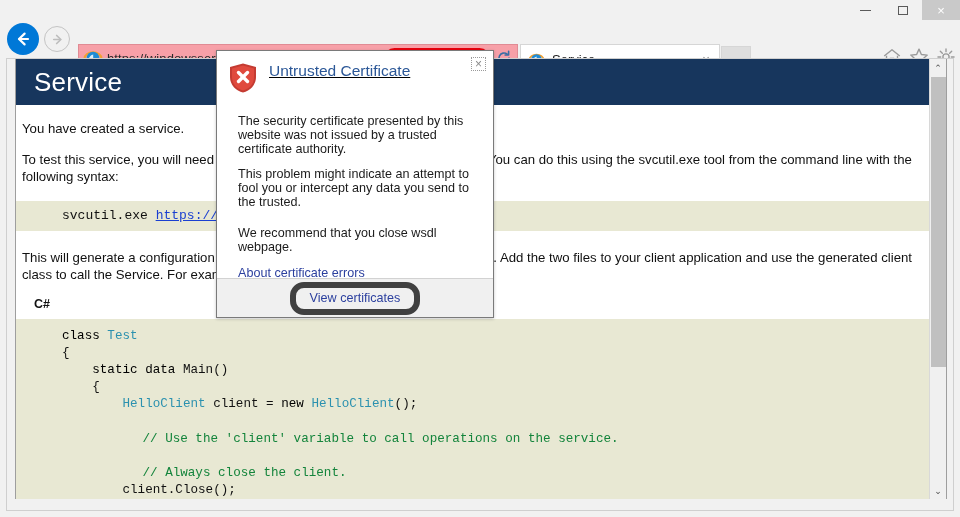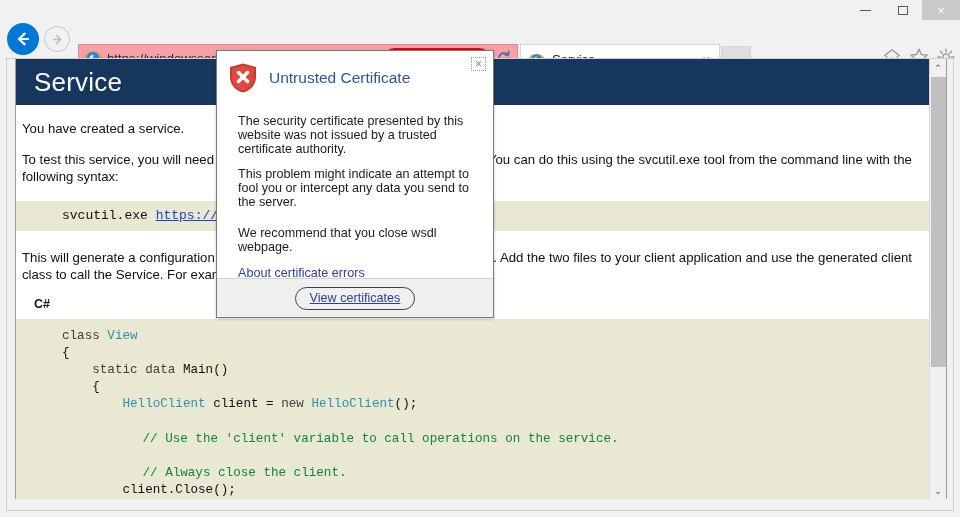--- a/index.html
+++ b/index.html
@@ -68,47 +68,47 @@
   .p1{margin-top:15px;}
   .p2{margin-top:14px;}
   .codebar{margin-top:16px;background:#e8e8d3;padding:7px 0 8px 0;}
   .codebar .inner{padding-left:46px;font-family:"Liberation Mono", monospace;font-size:13px;color:#111;}
   .codebar a{color:#1a3fd1;text-decoration:underline;}
   .p3{margin-top:18px;}
   .lang{margin:14px 0 0 18px;font-size:12.5px;font-weight:bold;color:#111;}
   .codeblock{margin-top:8px;background:#e8e8d3;padding:9px 0 10px 0;}
   .codeblock pre{margin:0;padding-left:46px;font-family:"Liberation Mono", monospace;font-size:12.6px;
                  line-height:17.1px;color:#111111;white-space:pre;}
-  .kw{color:#404040;}
+  .kw{color:#000000;}
   .ty{color:#2b91af;}
   .cm{color:#13843b;margin-left:20px;}
 
   
   .vscroll{position:absolute;right:0px;top:0px;width:17px;height:440px;background:#f0f0f0;
            border-left:1px solid #d8d8d8;box-sizing:border-box;}
   .sarrow{width:16px;height:17px;display:flex;align-items:center;justify-content:center;color:#4d4d4d;font-size:9px;}
   .sthumb{position:absolute;left:1px;top:18px;width:15px;height:290px;background:#c0c0c0;}
   .sdown{position:absolute;left:0;bottom:0;}
 
   
   .dlg{position:absolute;left:216px;top:50px;width:278px;height:268px;background:#ffffff;
        border:1px solid #7a7a7a;box-sizing:border-box;box-shadow:0 1px 3px rgba(0,0,0,0.22);}
   .dlg-close{position:absolute;right:7px;top:6px;width:15px;height:14px;
              border:1px dotted #9a9a9a;box-sizing:border-box;display:flex;align-items:center;justify-content:center;
              color:#8a8a8a;font-size:12px;line-height:1;}
-  .dlg-head{display:flex;align-items:center;padding:11px 0 0 11px;}
+  .dlg-head{display:flex;align-items:flex-start;padding:11px 0 0 11px;text-decoration:underline;}
   .shield{width:30px;height:32px;flex:0 0 auto;}
   .dlg-title{margin-left:11px;font-size:15.5px;color:#2b5797;font-weight:normal;}
   .dlg-body{padding:9px 16px 0 21px;}
   .dlg-body p{margin:11px 0 11px 0;font-size:12.6px;line-height:14px;color:#1b1b1b;}
   .dlg-body p.spaced{margin-top:17px;margin-bottom:9px;}
   .dlg-link{font-size:12.6px;color:#2b3f9e;text-decoration:none;}
   .dlg-foot{position:absolute;left:0;bottom:0;width:100%;height:39px;background:#f0f0f0;
             border-top:1px solid #d2d2d2;box-sizing:border-box;display:flex;align-items:center;justify-content:center;}
-  .vcert{border:1px solid #404040;border-radius:14px;padding:3px 14px 4px 14px;font-size:12.6px;color:#2b3f9e;background:#f0f0f0;text-decoration:underline;}
+  .vcert{border:6px solid #404040;border-radius:14px;padding:3px 14px 4px 14px;font-size:12.6px;color:#2b3f9e;background:#f0f0f0;}
 </style>
 </head>
 <body>
 
 <div class="app">
 
   <div class="titlebar">
     <div class="wctrls">
       <div class="wbtn">
           <i class="wmin"></i>
@@ -213,21 +213,21 @@
           <div class="inner">
             <span>svcutil.exe </span><a href="#">https://windowsserver12/EWS/Services.wsdl</a>
           </div>
         </div>
 
         <p class="p p3">This will generate a configuration file and a code file that contains the client class. Add the two files to your client application and use the generated client class to call the Service. For example:</p>
 
         <div class="lang">C#</div>
 
         <div class="codeblock">
-          <pre><span class="kw">class</span> <span class="ty">View</span>
+          <pre><span class="kw">class</span> <span class="ty">Test</span>
 {
     <span class="kw">static</span> <span class="kw">data</span> Main()
     {
         <span class="ty">HelloClient</span> client = <span class="kw">new</span> <span class="ty">HelloClient</span>();
 
         <span class="cm">// Use the 'client' variable to call operations on the service.</span>
 
         <span class="cm">// Always close the client.</span>
         client.Close();
     }
@@ -254,21 +254,21 @@
         <g stroke="#ffffff" stroke-width="3.4" stroke-linecap="round">
           <line x1="10.5" y1="10.5" x2="19.5" y2="19.5"></line>
           <line x1="19.5" y1="10.5" x2="10.5" y2="19.5"></line>
         </g>
       </svg>
       <span class="dlg-title">Untrusted Certificate</span>
     </div>
 
     <div class="dlg-body">
       <p>The security certificate presented by this website was not issued by a trusted certificate authority.</p>
-      <p>This problem might indicate an attempt to fool you or intercept any data you send to the server.</p>
+      <p>This problem might indicate an attempt to fool you or intercept any data you send to the trusted.</p>
       <p class="spaced">We recommend that you close wsdl webpage.</p>
       <a class="dlg-link" href="#">About certificate errors</a>
     </div>
 
     <div class="dlg-foot">
       <span class="vcert">View certificates</span>
     </div>
   </div>
 
 </div>

